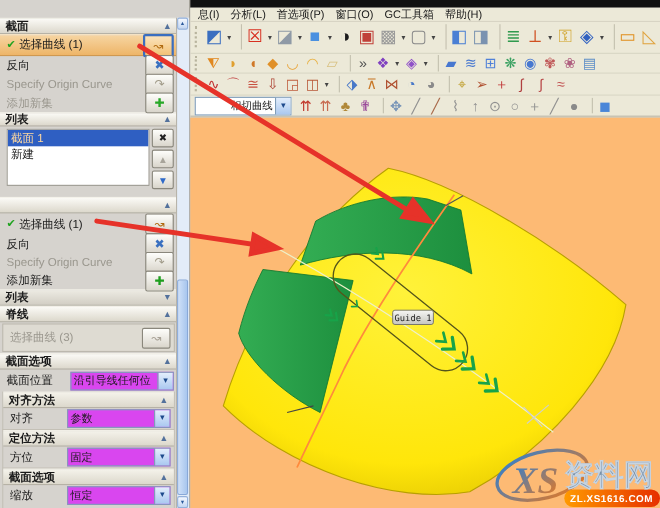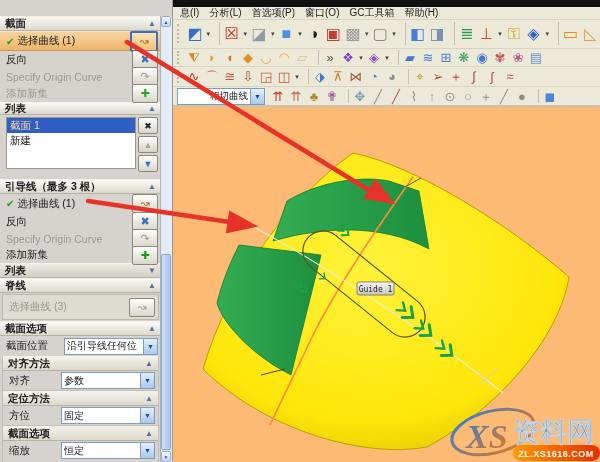--- a/index.html
+++ b/index.html
@@ -27,21 +27,21 @@
   .mini-btn.active{border:2px solid #3a6ec0;background:linear-gradient(#fbe3bc,#f2c276);}
   .sel-orange{background:linear-gradient(#f6d5a2,#eeb568);border-top:1px solid #f8e4c4;border-bottom:1px solid #cf9850;}
   .listwrap{display:flex;padding:2px 3px 2px 6px;gap:2px;}
   .listbox{flex:1;height:50px;background:#fff;border:1px solid #9a978e;overflow:hidden;}
   .li{height:15px;display:flex;align-items:flex-end;padding:0 3px;font-size:10.5px;}
   .li.sel{background:#2f5fc2;color:#ffd9a0;}
   .listbtns{width:20px;display:flex;flex-direction:column;gap:2px;}
   .listbtns .mini-btn{width:18px;height:15px;font-size:9px;}
   .gap{height:5px;}
   .subgrp{margin:0 2px;border:1px solid #c4c0b6;border-top:none;}
-  .dd-field{width:92px;height:15px;background:#ffffff;border:1px solid #7f9db9;display:flex;align-items:center;flex:none;}
+  .dd-field{width:92px;height:15px;background:#d946ef;border:1px solid #7f9db9;display:flex;align-items:center;flex:none;}
   .dd-field .val{flex:1;font-size:10px;padding:0 2px;white-space:nowrap;overflow:hidden;}
   .dd-arrow{width:13px;height:100%;background:linear-gradient(#e3eefc,#aac8f0);border-left:1px solid #7f9db9;display:flex;align-items:center;justify-content:center;font-size:7px;color:#1d4a8c;}
   
   .dscroll{position:absolute;right:0;top:16px;bottom:0;width:11px;background:#e3ecf8;border-left:1px solid #b8b4aa;}
   .dscroll .arr{position:absolute;left:0;width:10px;height:11px;background:linear-gradient(#f4f8ff,#c3d6f2);border:1px solid #93b0da;box-sizing:border-box;border-radius:2px;color:#2c5a9c;font-size:5px;display:flex;align-items:center;justify-content:center;}
   .dscroll .arr.up{top:0;}
   .dscroll .arr.dn{bottom:0;}
   .dscroll .thumb{position:absolute;left:0;width:10px;top:238px;height:196px;background:linear-gradient(90deg,#cfe0f8,#a8c6ee);border:1px solid #88a8d8;border-radius:2px;box-sizing:border-box;}
   
   .main{position:absolute;left:173px;top:0;right:0;bottom:0;display:flex;flex-direction:column;text-align:right;}
@@ -122,21 +122,20 @@
             <span style="color:#a8a49a;">▲</span>
           </span>
         <span class="mini-btn">
             <span style="color:#2f6ac8;">▼</span>
           </span>
       </div>
     </div>
     <div class="gap"></div>
 
     <div class="sec-hdr">
-      <span>引导线（最多 3 根）</span>
       <span class="chev">▲</span>
     </div>
     <div class="row" style="height:19px;">
       <span class="chk">✔</span>
       <span class="lbl">选择曲线 (1)</span>
       <span class="mini-btn">
           <span style="color:#b06a10;">↝</span>
         </span>
     </div>
     <div class="row" style="height:17px;">

